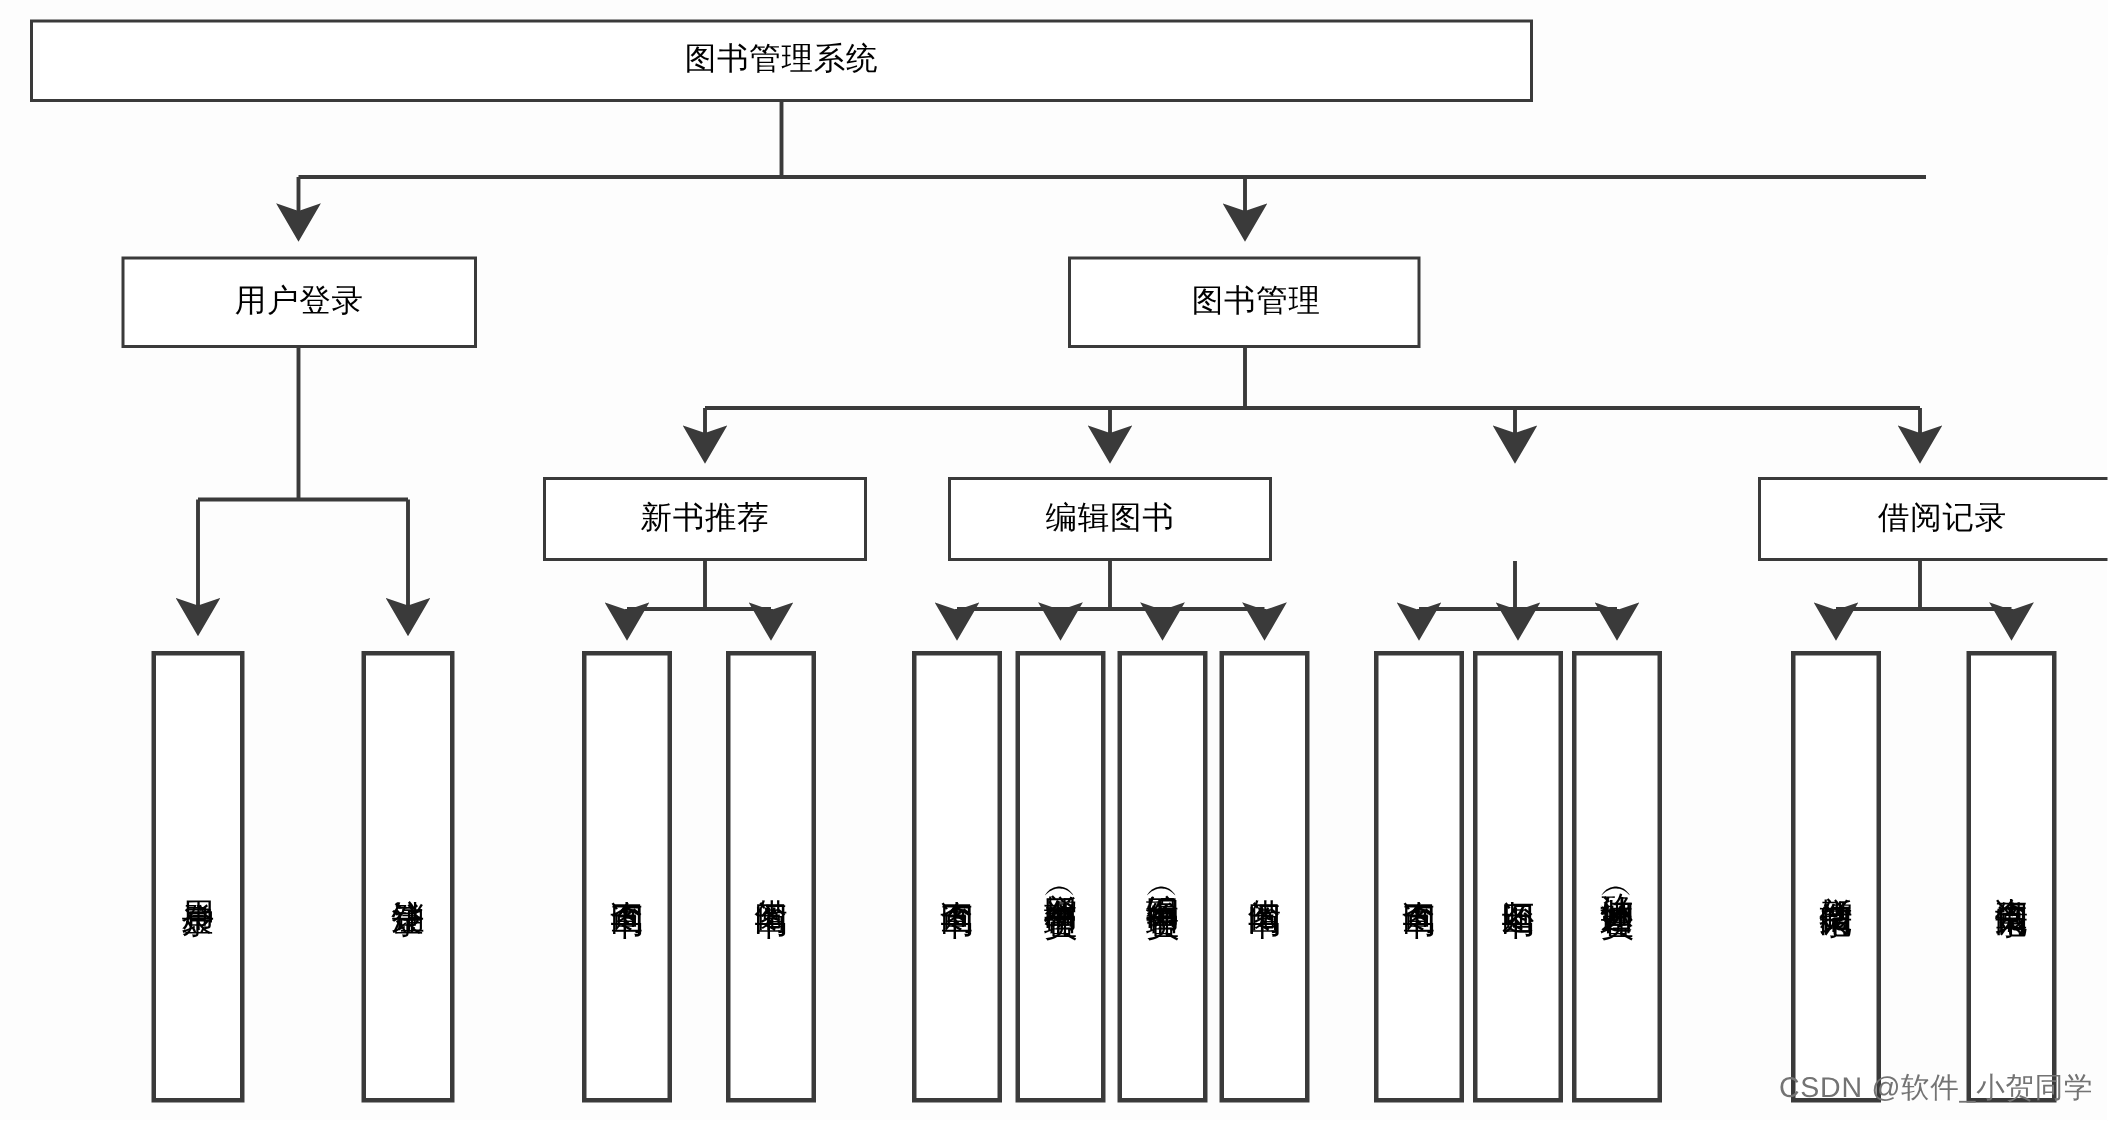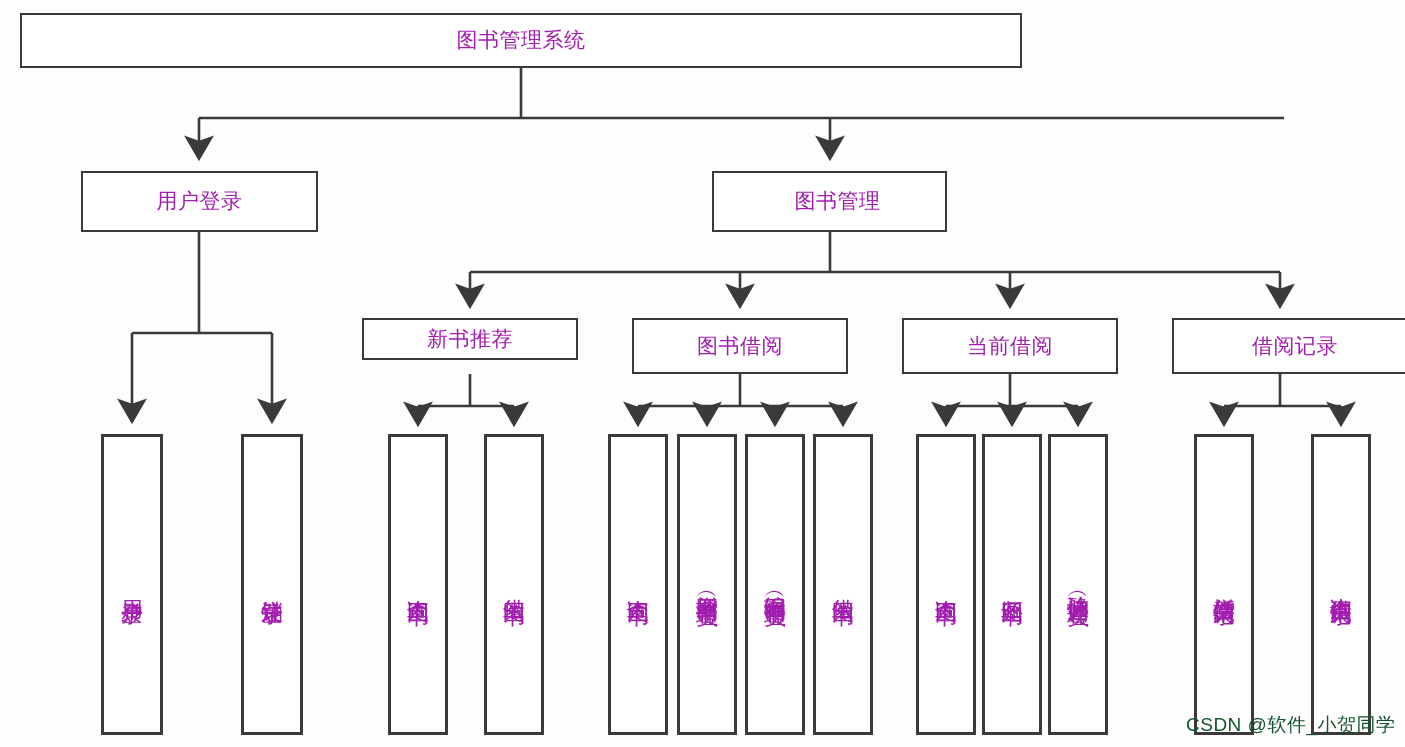--- a/index.html
+++ b/index.html
@@ -35,41 +35,41 @@
     border: 2.5px solid #3a3a3a;
     display: flex;
     align-items: center;
     justify-content: center;
     text-align: center;
   }
   .node .label {
     font-size: 21px;
     line-height: 1.15;
     letter-spacing: 0.5px;
-    color: #a21caf;
+    color: #000000;
     white-space: nowrap;
   }
   .leaf {
     border-width: 3px;
   }
   .leaf .label {
     writing-mode: vertical-rl;
     text-orientation: upright;
     white-space: nowrap;
     font-size: 22px;
     line-height: 1.18;
     letter-spacing: 1.5px;
     max-height: 286px;
   }
   #watermark {
     position: absolute;
     left: 1186px;
     top: 712px;
     font-size: 19px;
-    color: #14532d;
+    color: #737373;
     letter-spacing: 0.5px;
     white-space: nowrap;
     user-select: none;
   }
 </style>
 </head>
 <body>
 
 <div id="canvas">
 
@@ -127,28 +127,25 @@
     <span class="label">图书管理系统</span>
   </div>
 
   <div class="node" style="left:81px; top:171px; width:237px; height:61px;">
     <span class="label">用户登录</span>
   </div>
   <div class="node" style="left:712px; top:171px; width:235px; height:61px;padding-left:16px;">
     <span class="label">图书管理</span>
   </div>
 
-  <div class="node" style="left:362px; top:318px; width:216px; height:42px;">
+  <div class="node" style="left:362px; top:318px; width:216px; height:56px;">
     <span class="label">新书推荐</span>
   </div>
   <div class="node" style="left:632px; top:318px; width:216px; height:56px;">
-    <span class="label">图书借阅</span>
-  </div>
-  <div class="node" style="left:902px; top:318px; width:216px; height:56px;">
-    <span class="label">当前借阅</span>
+    <span class="label">编辑图书</span>
   </div>
   <div class="node" style="left:1172px; top:318px; width:246px; height:56px;">
     <span class="label">借阅记录</span>
   </div>
 
   <div class="node leaf" style="left:101px; top:434px; width:62px; height:301px;">
     <span class="label">用户登录</span>
   </div>
   <div class="node leaf" style="left:241px; top:434px; width:62px; height:301px;">
     <span class="label">注销登录</span>

